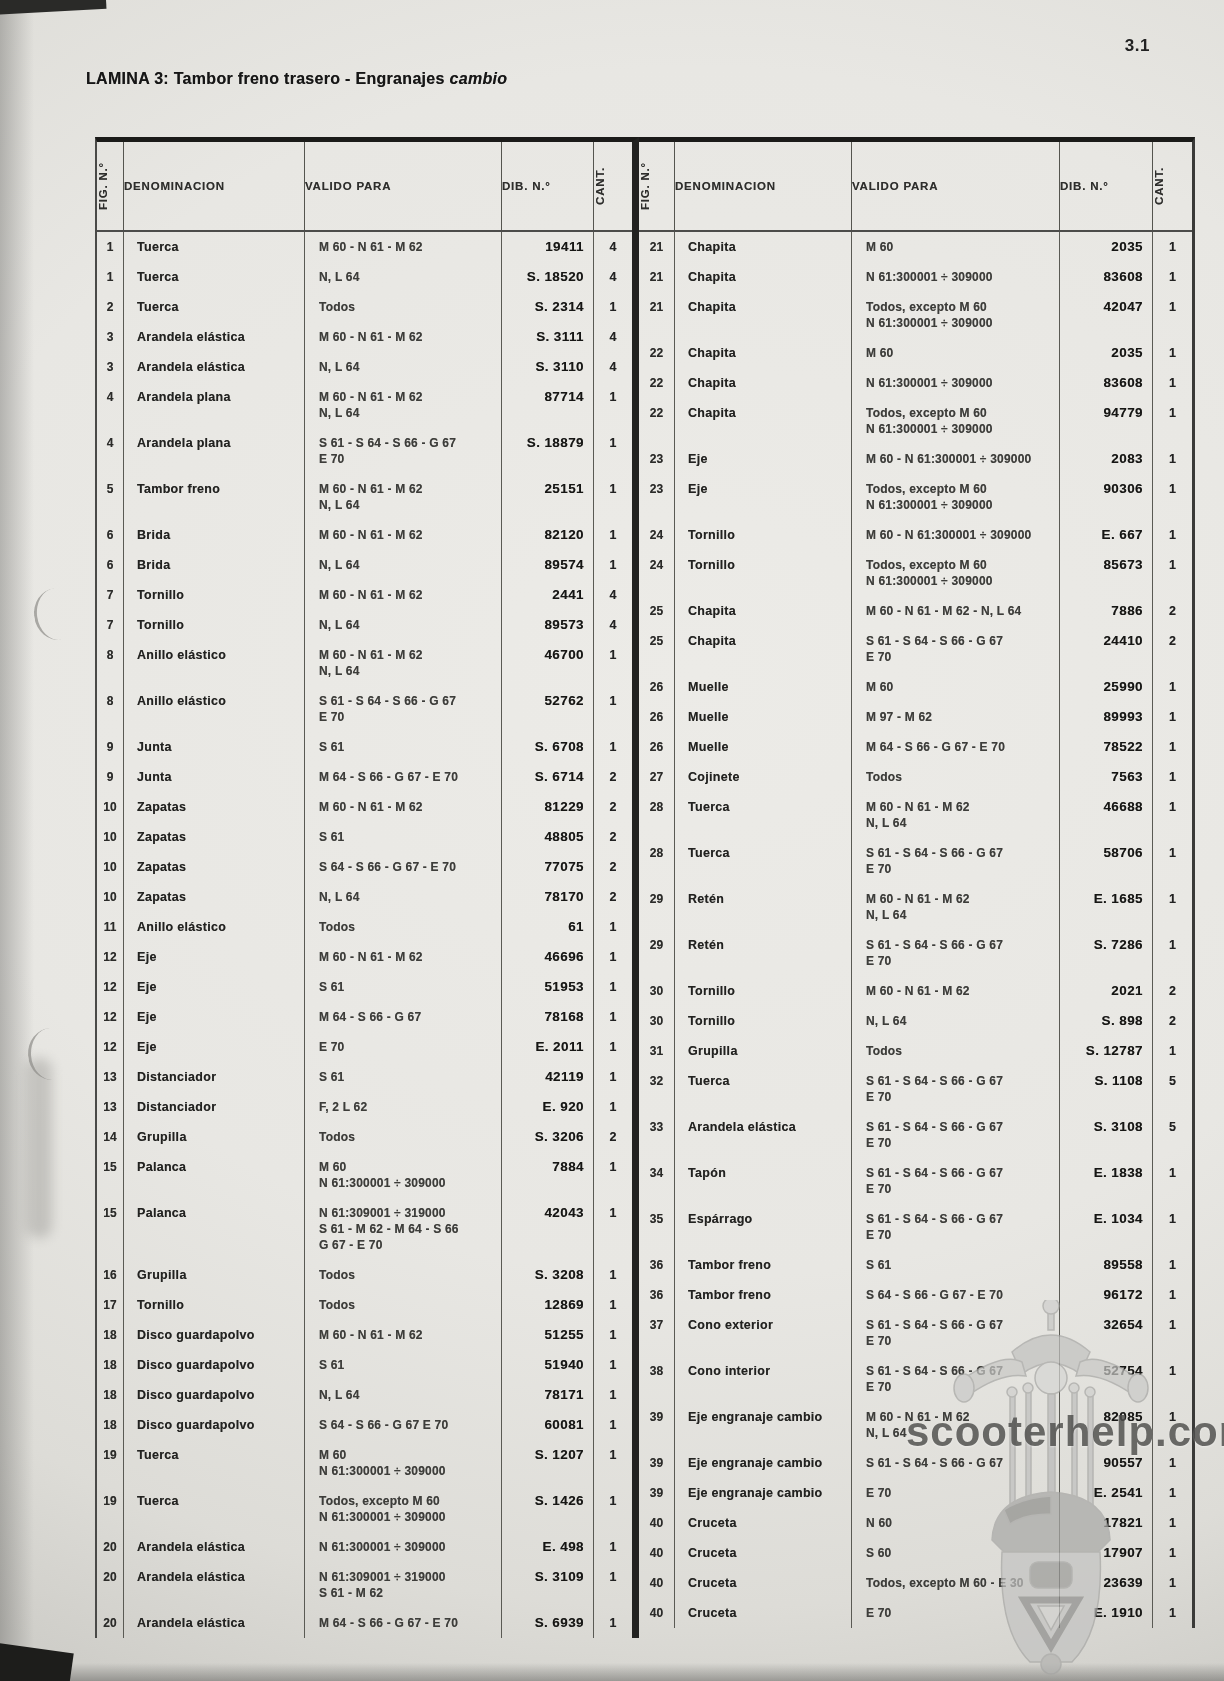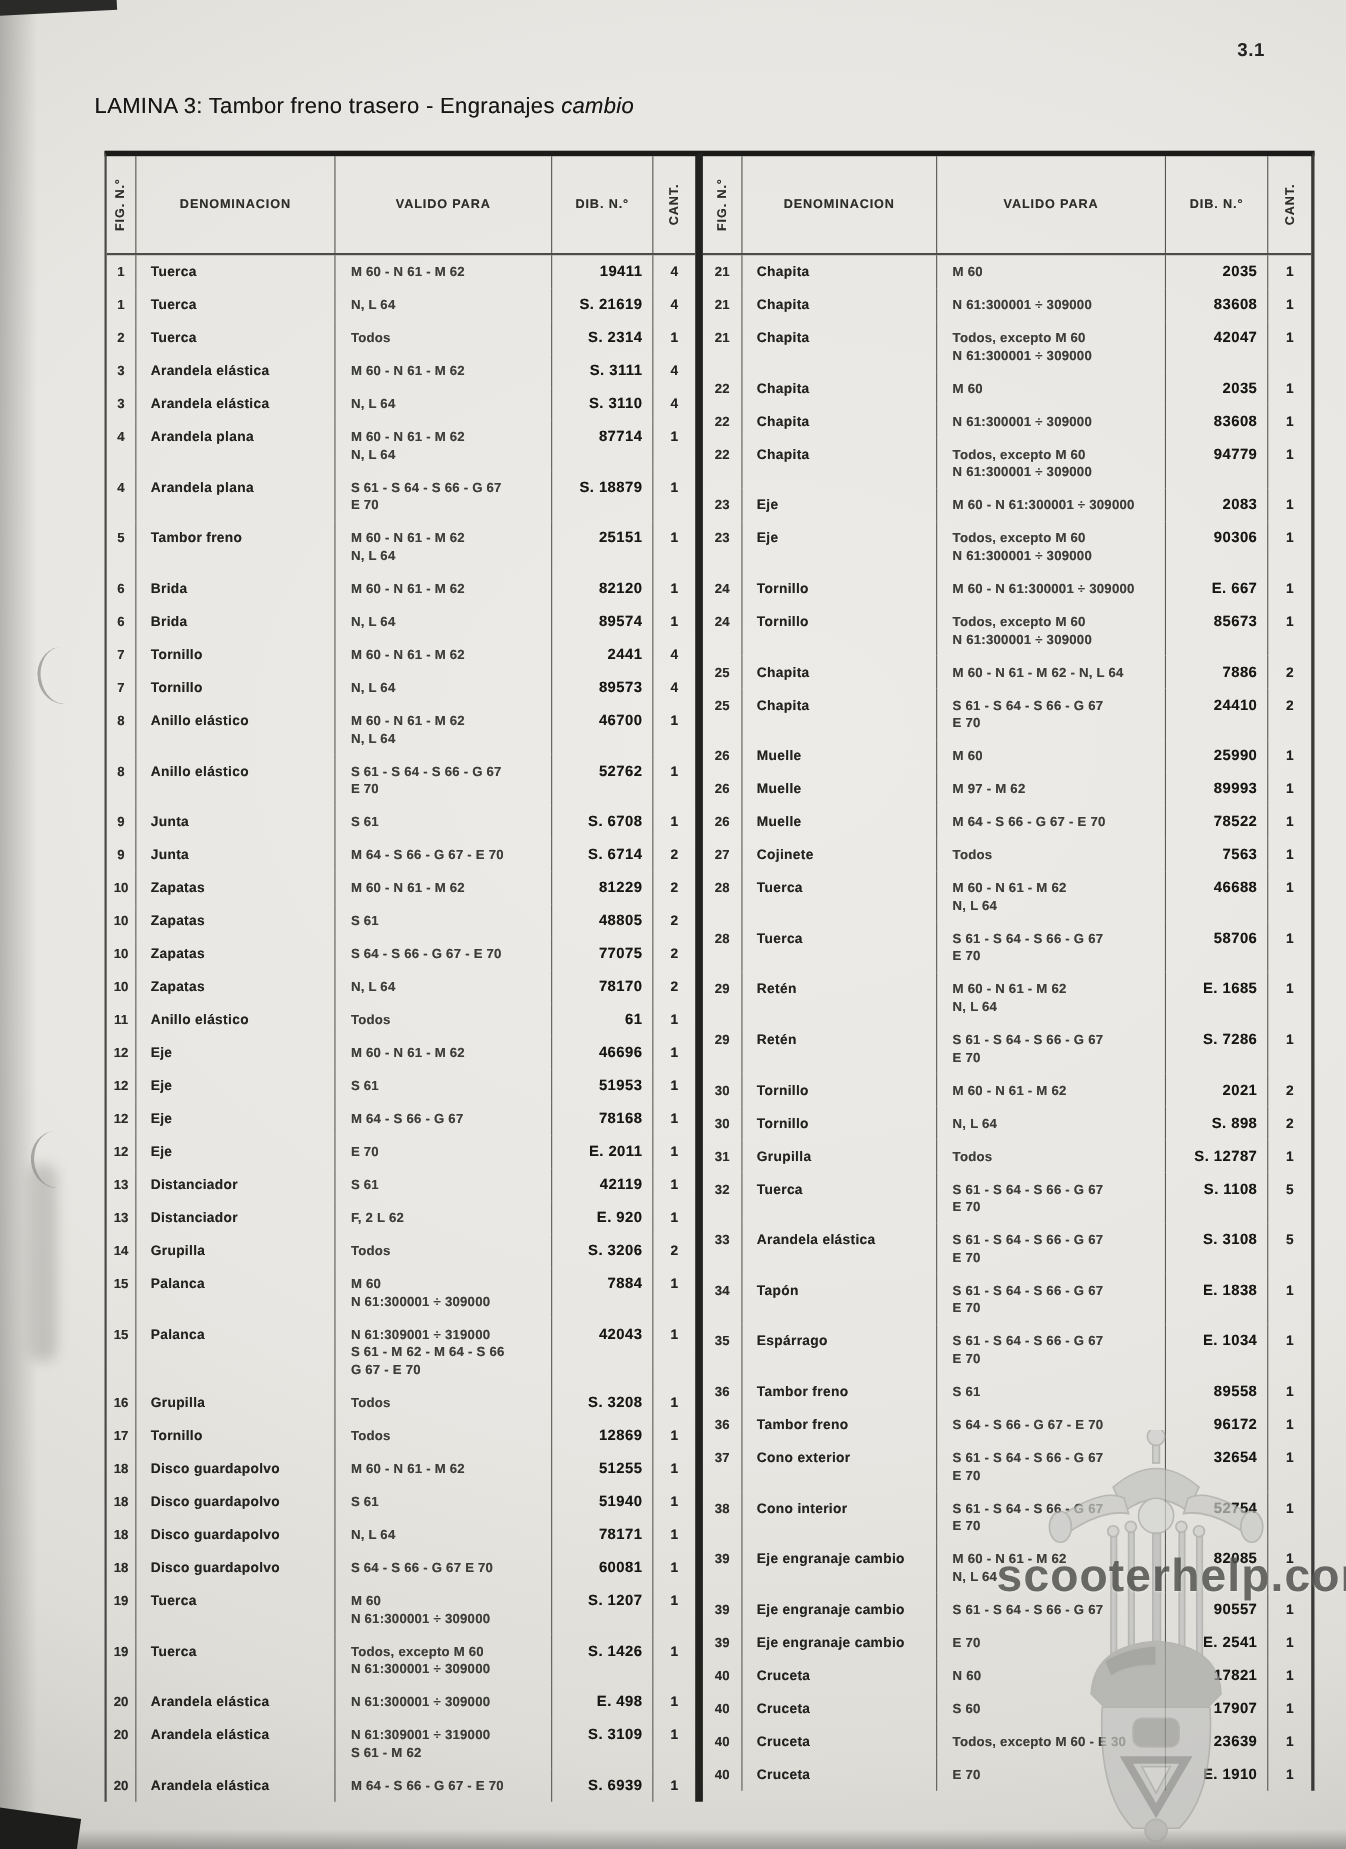--- a/index.html
+++ b/index.html
@@ -15,32 +15,32 @@
   .edge-shadow-bottom{position:absolute;left:0;bottom:0;width:100%;height:18px;
     background:linear-gradient(0deg, rgba(40,40,38,.35), rgba(40,40,38,0));}
   .corner-tl{position:absolute;left:-14px;top:-10px;width:120px;height:22px;background:#2a2a28;transform:rotate(-3deg);}
   .corner-bl{position:absolute;left:-20px;bottom:-26px;width:90px;height:60px;background:#1d1d1b;transform:rotate(8deg);}
   .smudge{position:absolute;left:26px;top:1058px;width:26px;height:180px;background:#9a9995;opacity:.45;filter:blur(6px);border-radius:12px;}
   .pen-arc{position:absolute;width:44px;height:52px;border:0;border-left:3px solid #8e8d89;border-radius:50% 0 0 50%;opacity:.7;}
   .pen-arc.a1{left:34px;top:588px;transform:rotate(-8deg);}
   .pen-arc.a2{left:28px;top:1028px;transform:rotate(-4deg);}
 
   .page-number{position:absolute;right:118px;top:36px;font-size:17px;font-weight:bold;color:#222;letter-spacing:.5px;}
-  .title{position:absolute;left:86px;top:86px;font-size:20px;font-weight:normal;color:#161616;letter-spacing:.3px;
+  .title{position:absolute;left:86px;top:70px;font-size:16px;font-weight:bold;color:#161616;letter-spacing:.3px;
     text-shadow:0 0 .5px rgba(0,0,0,.55);}
   .title .it{font-style:italic;}
 
   .tbl{position:absolute;top:137px;border-top:5px solid #1b1b19;background:transparent;}
   .tbl.left{left:95px;width:535px;border-left:2px solid #4a4a48;border-right:7px solid #222220;}
   .tbl.right{left:639px;width:553px;border-right:3px solid #3a3a38;}
   .thead,.trow{display:grid;}
   .tbl.left .thead,.tbl.left .trow{grid-template-columns:27px 181px 197px 92px 38px;}
   .tbl.right .thead,.tbl.right .trow{grid-template-columns:36px 177px 208px 93px 39px;}
   .thead{height:88px;border-bottom:2px solid #4c4c4a;}
-  .thead>div{border-right:1px solid #55554f;display:flex;align-items:center;justify-content:center;
+  .thead>div{border-right:1px solid #55554f;display:flex;align-items:center;justify-content:flex-start;
     font-size:11.5px;font-weight:bold;color:#2e2e2c;letter-spacing:.8px;}
   .thead>div:last-child{border-right:none;}
   .vert{writing-mode:vertical-rl;transform:rotate(180deg);white-space:nowrap;}
 
   .trow>div{border-right:1px solid #5a5a54;padding-top:7px;padding-bottom:7px;line-height:16px;}
   .trow>div:last-child{border-right:none;}
   .c-fig{font-size:12px;font-weight:bold;color:#2b2b29;text-align:center;}
   .c-den{font-size:12.5px;font-weight:bold;color:#222220;padding-left:13px;letter-spacing:.3px;}
   .c-val{font-size:12px;font-weight:bold;color:#3d3d3a;padding-left:14px;white-space:pre-line;letter-spacing:.2px;}
   .c-dib{font-size:13.5px;font-weight:bold;color:#161614;text-align:right;padding-right:9px;letter-spacing:.4px;}
@@ -94,21 +94,21 @@
         <div class="c-fig">1</div>
         <div class="c-den">Tuerca</div>
         <div class="c-val">M 60 - N 61 - M 62</div>
         <div class="c-dib">19411</div>
         <div class="c-cnt">4</div>
       </div>
       <div class="trow">
         <div class="c-fig">1</div>
         <div class="c-den">Tuerca</div>
         <div class="c-val">N, L 64</div>
-        <div class="c-dib">S. 21619</div>
+        <div class="c-dib">S. 18520</div>
         <div class="c-cnt">4</div>
       </div>
       <div class="trow">
         <div class="c-fig">2</div>
         <div class="c-den">Tuerca</div>
         <div class="c-val">Todos</div>
         <div class="c-dib">S. 2314</div>
         <div class="c-cnt">1</div>
       </div>
       <div class="trow">

